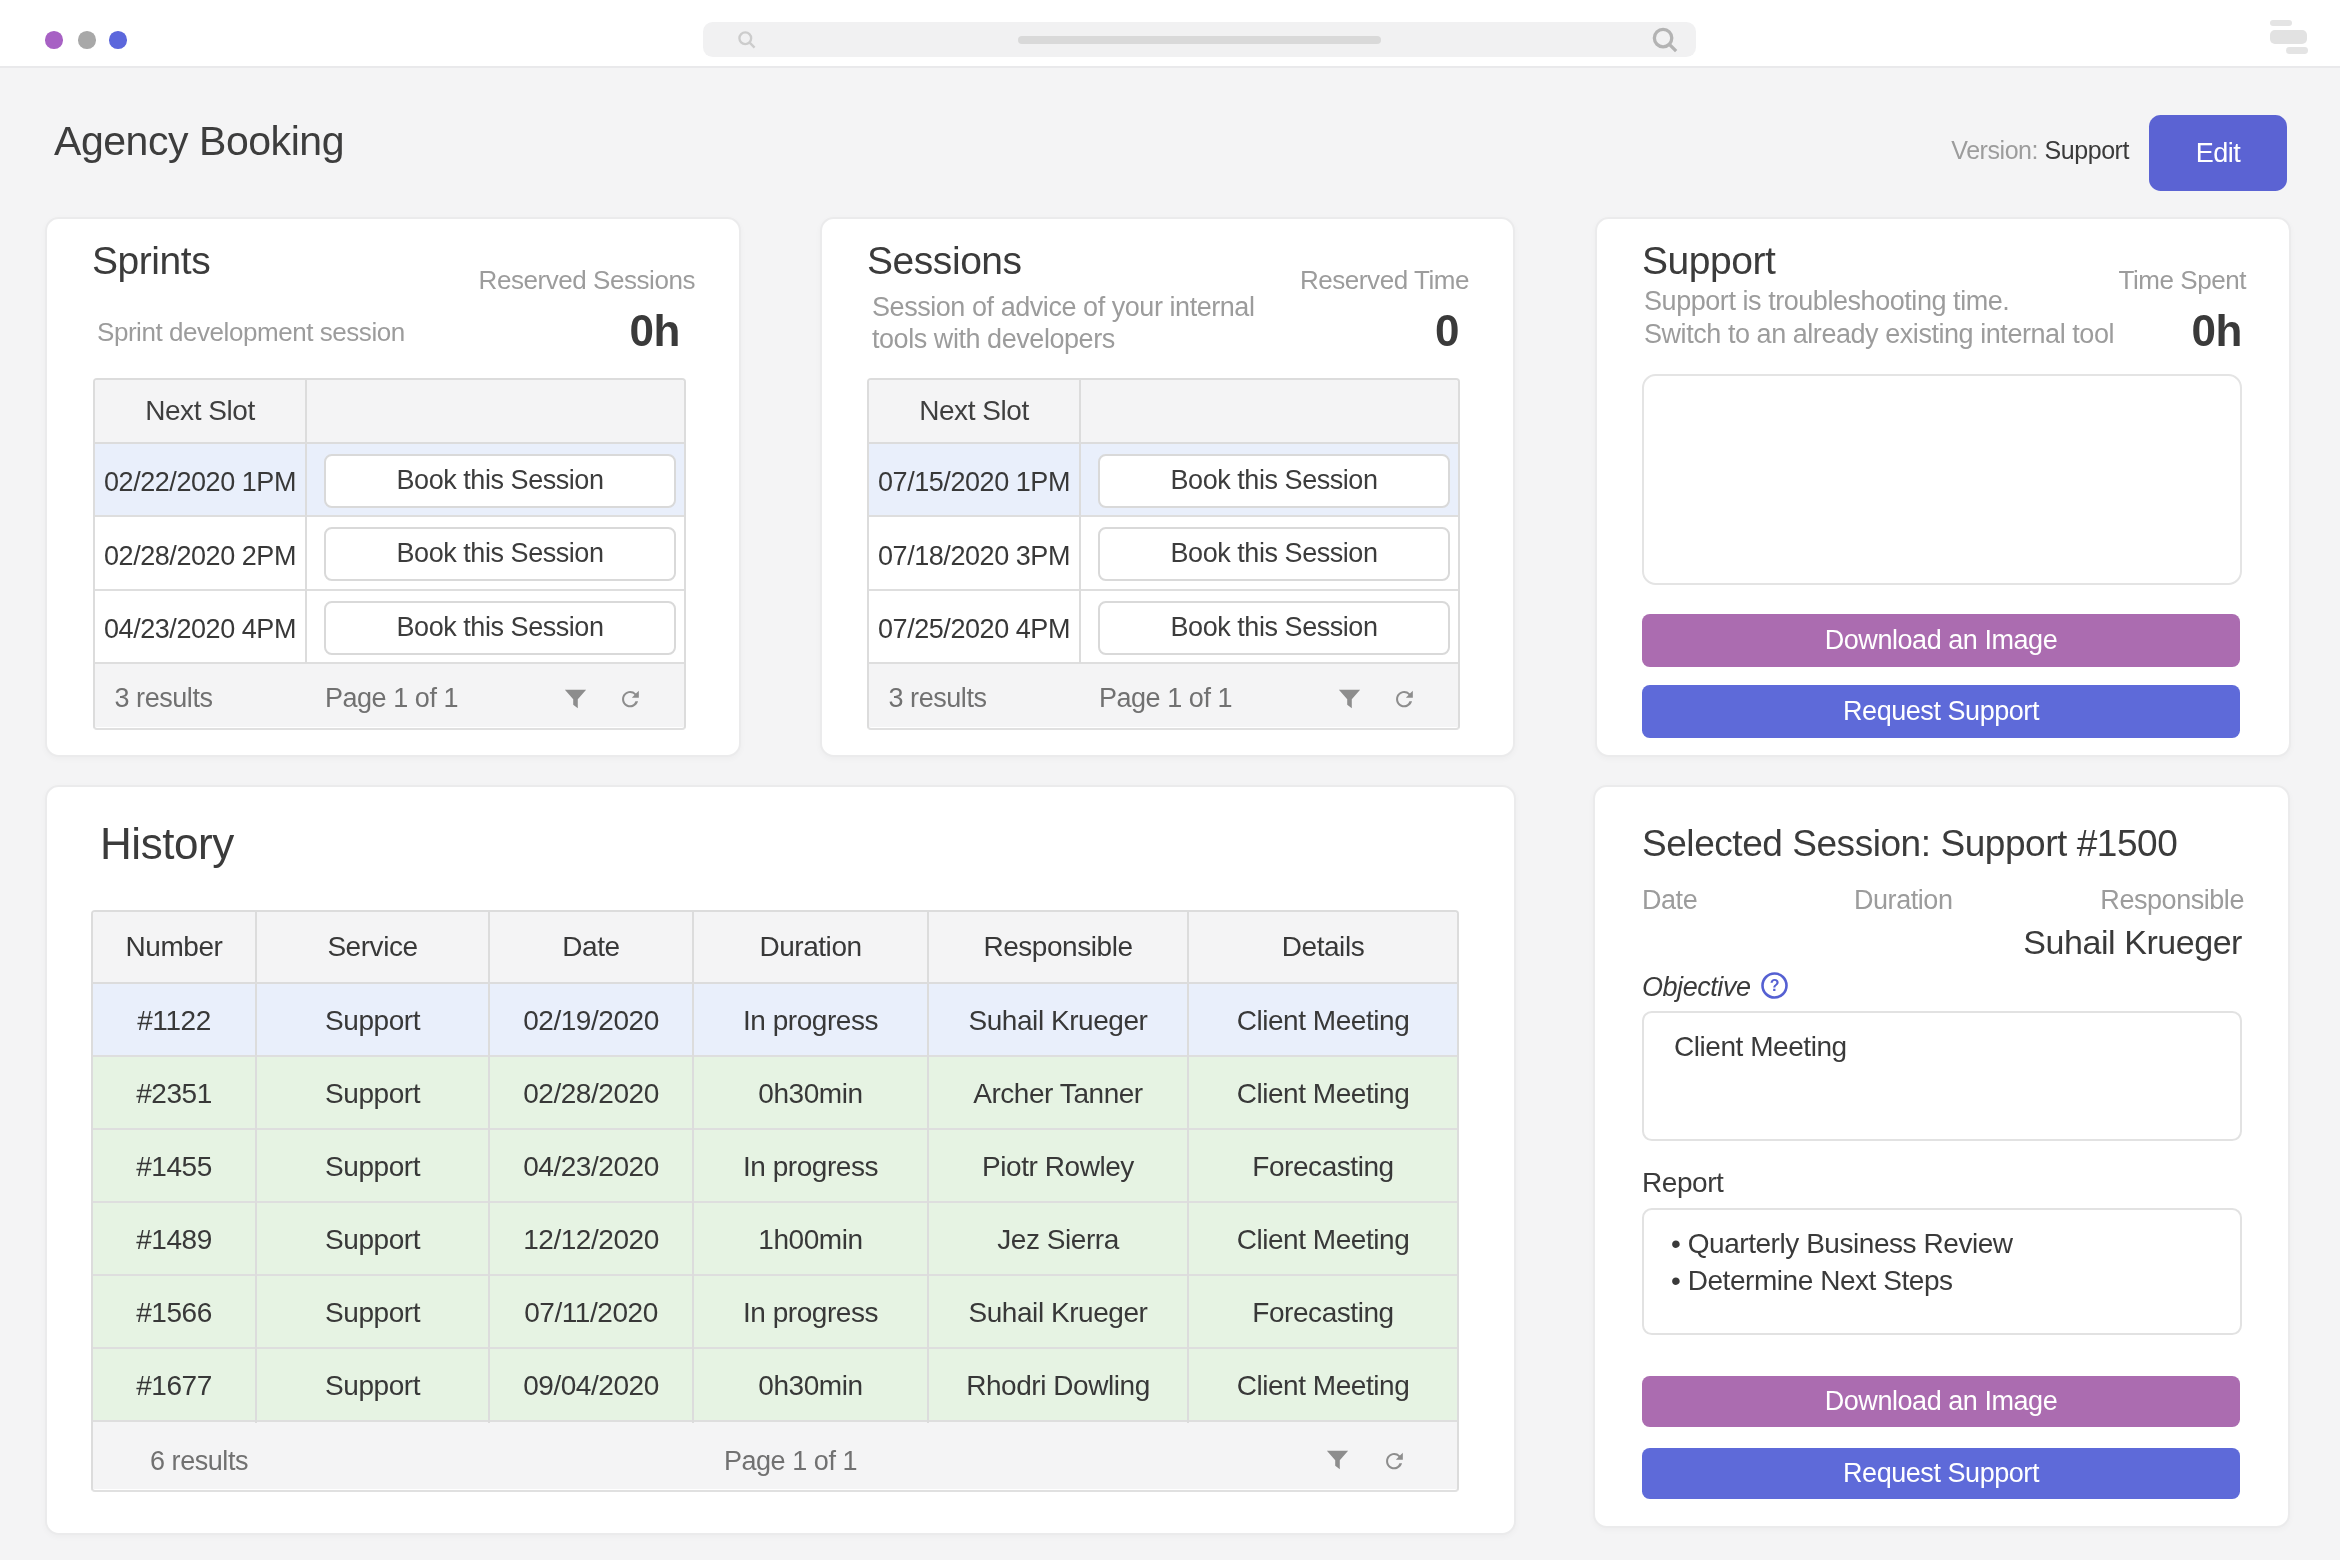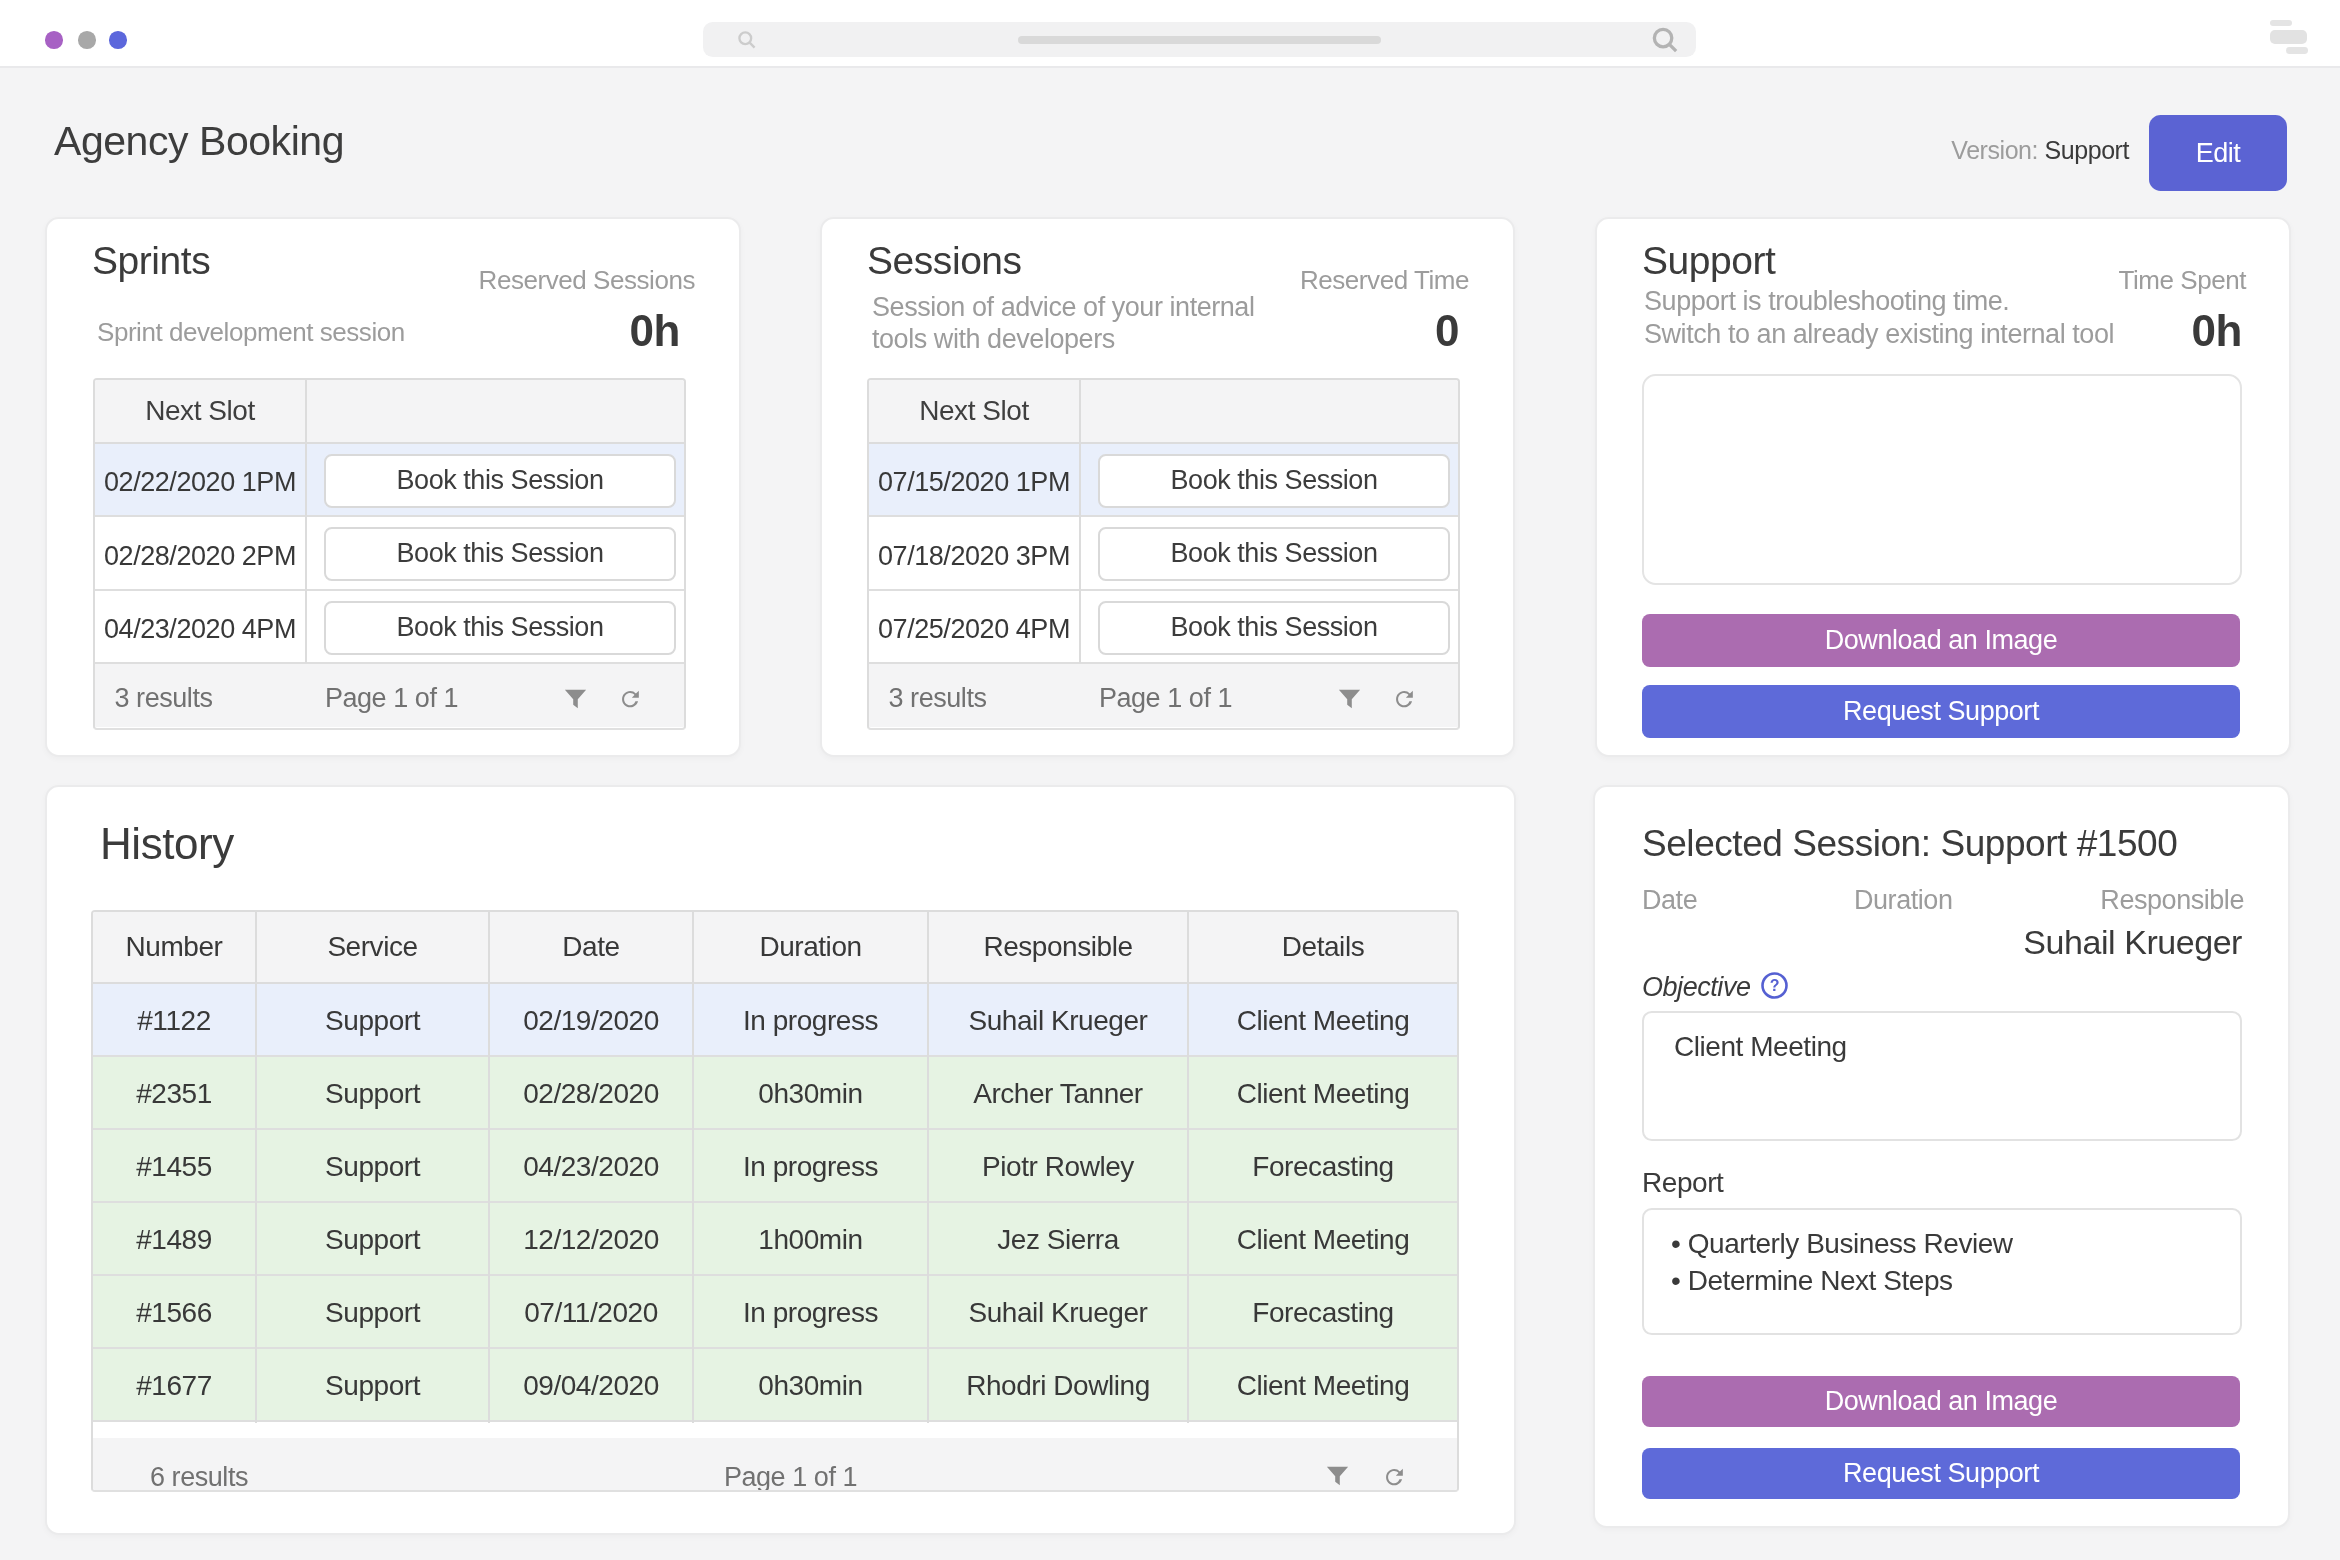--- a/index.html
+++ b/index.html
@@ -197,21 +197,21 @@
   </div>
   <div class="trow hrow" style="background:#e6f3e3;">
     <div class="ctext c1">#1677</div>
       <div class="ctext c2">Support</div>
       <div class="ctext c3">09/04/2020</div>
     <div class="ctext c4">0h30min</div>
       <div class="ctext c5">Rhodri Dowling</div>
       <div class="ctext c6">Client Meeting</div>
   </div>
   <div class="dash" style="bottom:-2px;"></div>
-  <div class="tfoot" style="height:67px;margin-top:16px;">
+  <div class="tfoot" style="height:67px;">
     <div class="ctext" style="left:57px;top:26px;font-size:27px;color:#717171;">6 results</div>
     <div class="ctext" style="left:600px;top:26px;width:195px;text-align:center;font-size:27px;color:#717171;">Page 1 of 1</div>
     <svg class="abs" style="left:1232px;top:26px;" width="25" height="25" viewBox="0 0 24 24" fill="#8d8d8d">
         <path d="M1.8 2.6h20.4l-8 9.2v8.6l-4.4-3.4v-5.2z"></path>
       </svg>
     <svg class="abs" style="left:1289px;top:27px;" width="24.4" height="24.4" viewBox="0 0 24 24" fill="#8d8d8d">
         <path d="M17.65 6.35A7.95 7.95 0 0 0 12 4c-4.42 0-7.99 3.58-8 8s3.57 8 8 8c3.73 0 6.84-2.55 7.73-6h-2.6c-.82 2.33-3.04 4-5.13 4-3.31 0-6-2.69-6-6s2.69-6 6-6c1.66 0 3.14.69 4.22 1.78L13.6 10.5h6.9V3.6l-2.85 2.75z"></path>
       </svg>
   </div>
 </div>

